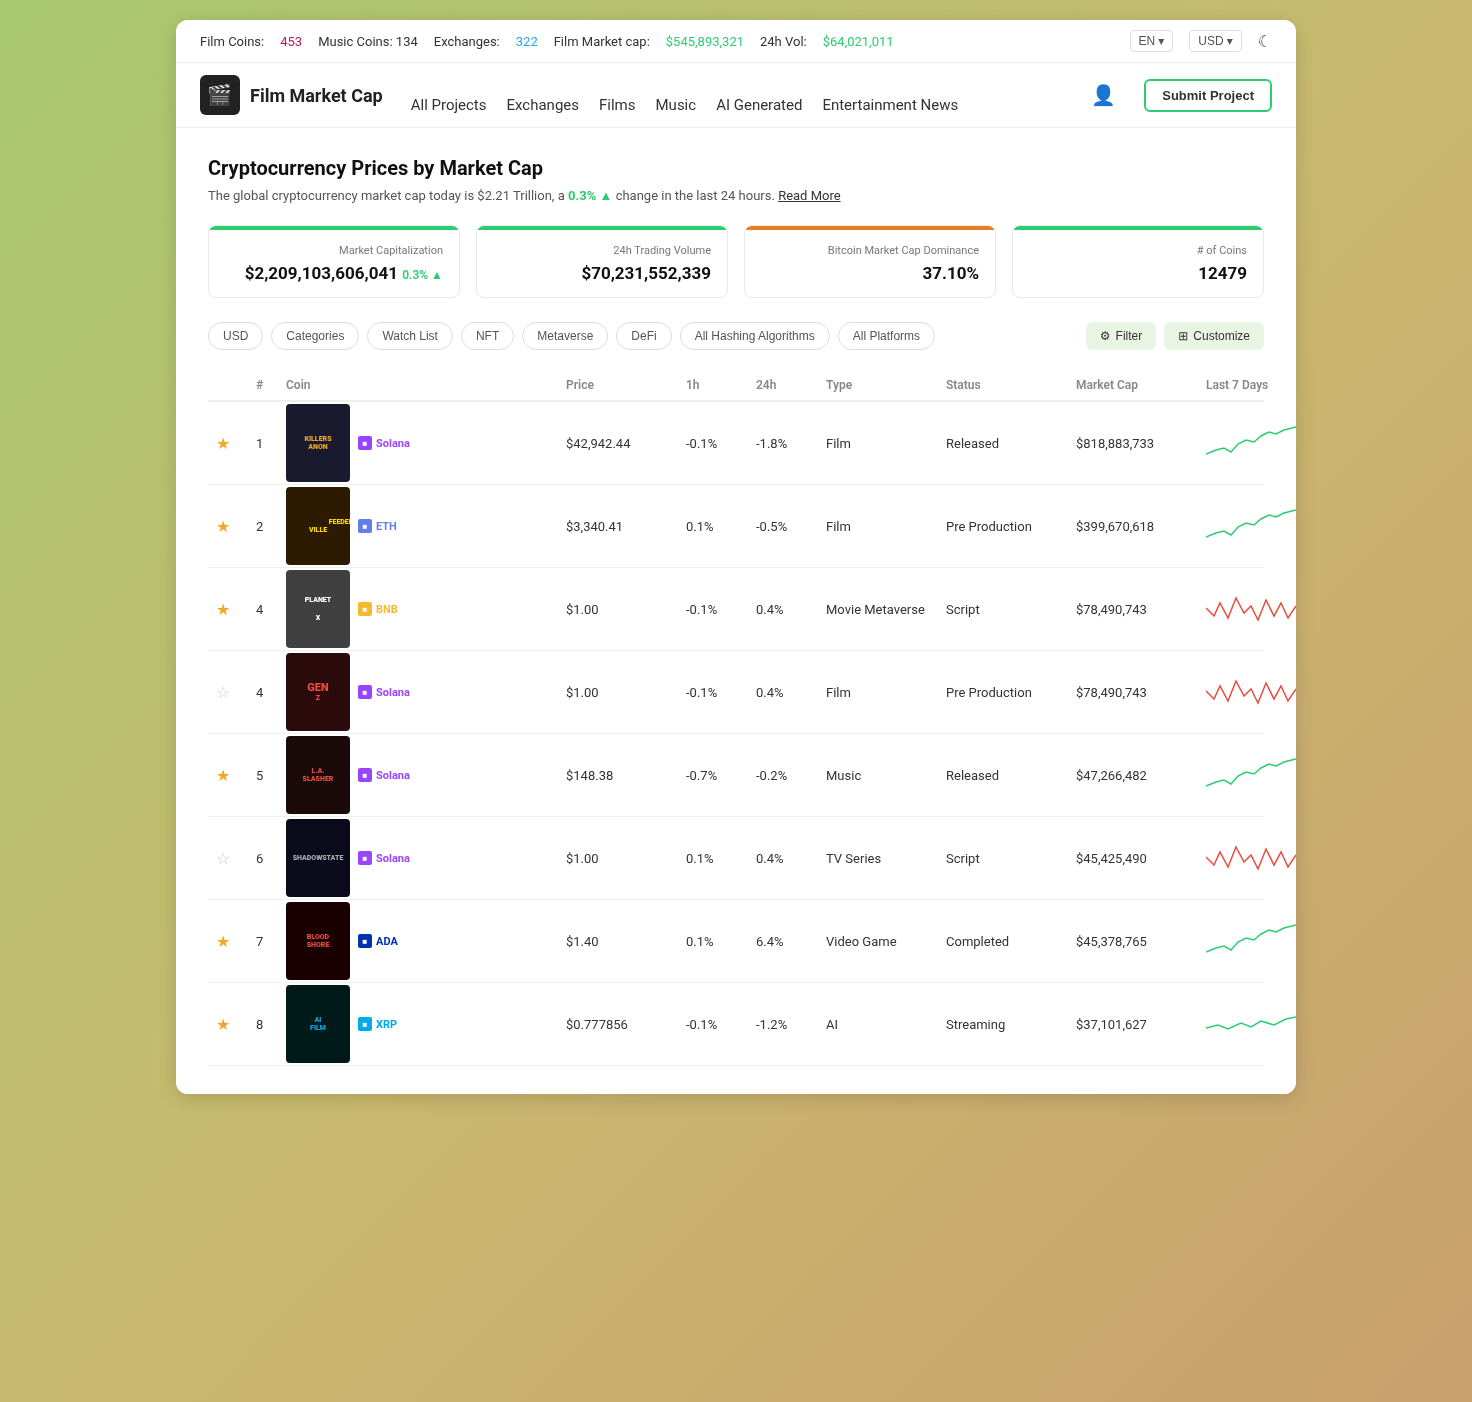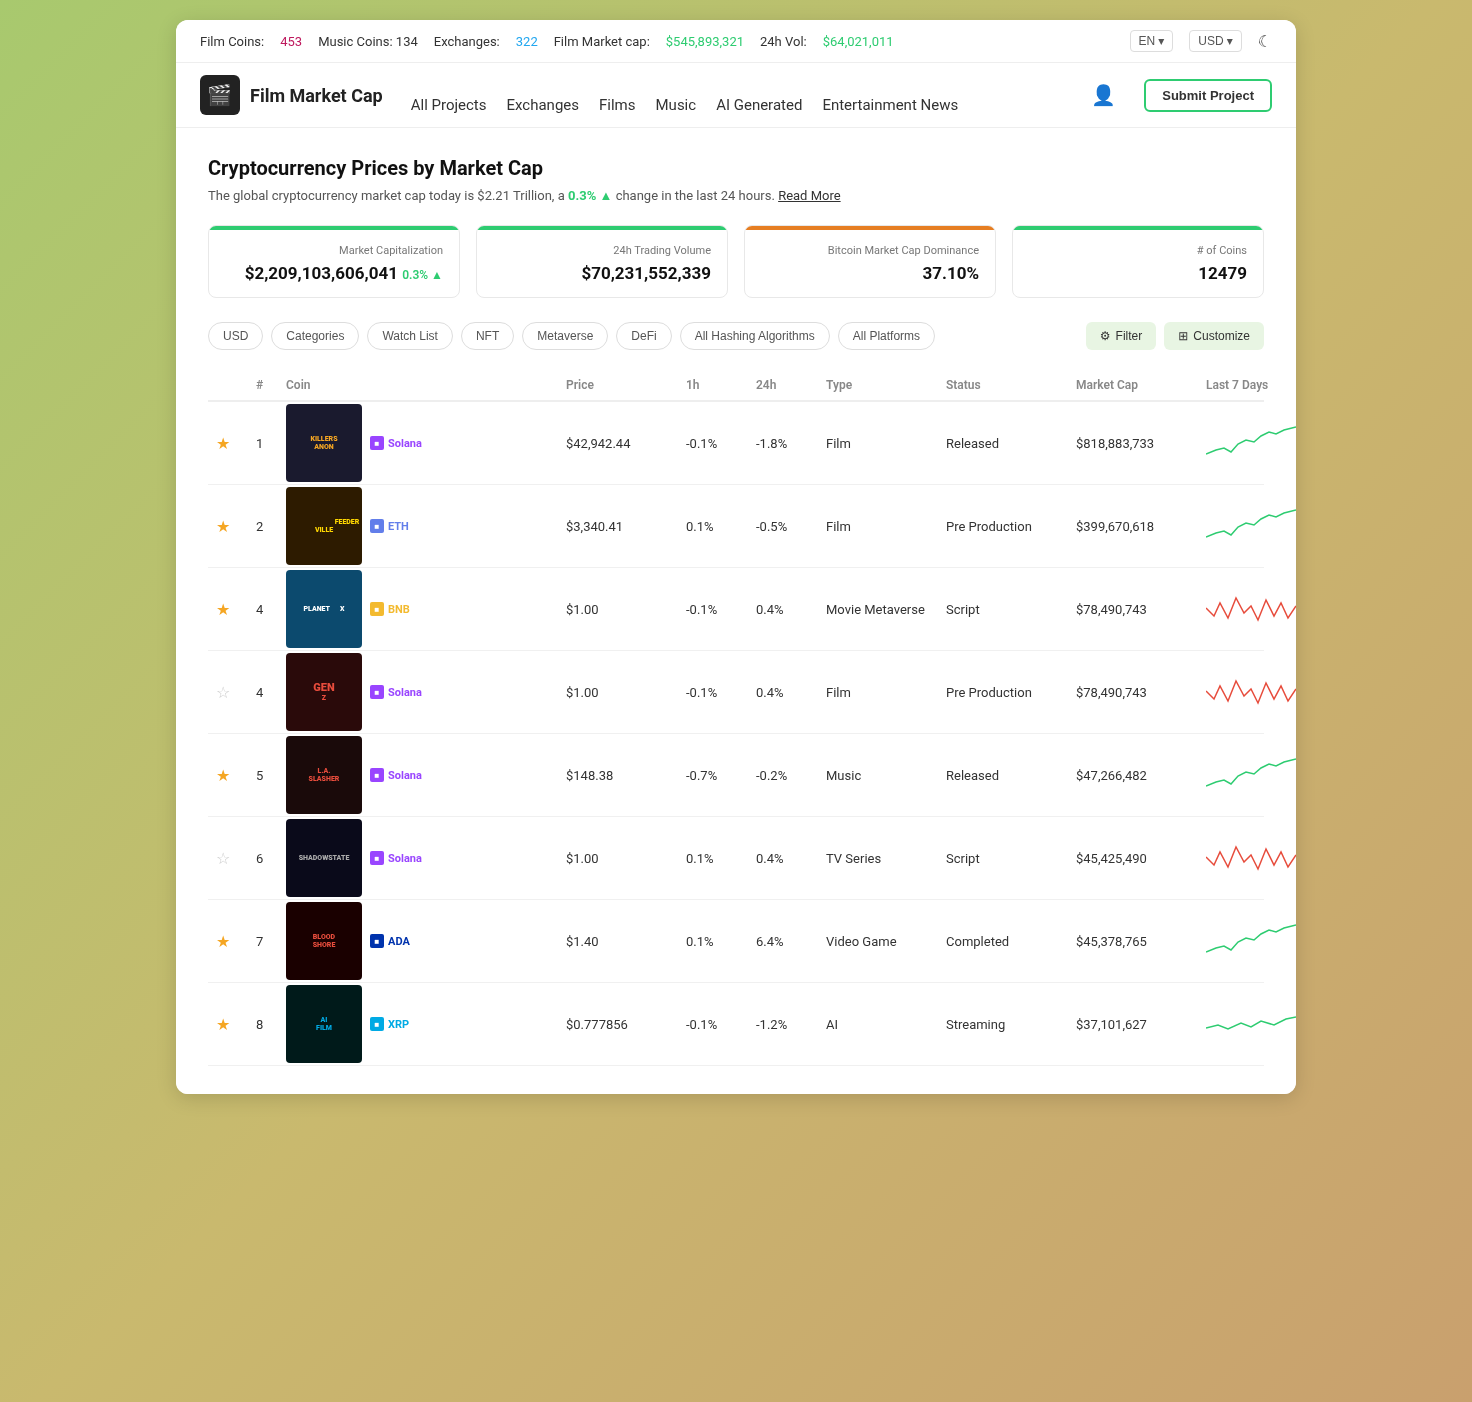--- a/index.html
+++ b/index.html
@@ -135,21 +135,21 @@
       border-bottom: 1px solid #f0f0f0;
       padding: 2px 0;
     }
     .table-row-item > div { padding: 0 8px; font-size: 13px; color: #333; }
     .star { font-size: 16px; color: #f5a623; cursor: pointer; }
     .star-empty { font-size: 16px; color: #ccc; cursor: pointer; }
     .coin-cell {
       display: flex; align-items: center; gap: 8px;
     }
     .coin-poster {
-      width: 76px; height: 78px; border-radius: 4px; overflow: hidden;
+      width: 64px; height: 78px; border-radius: 4px; overflow: hidden;
       flex-shrink: 0;
     }
     .chain-badge {
       display: inline-flex; align-items: center; gap: 4px;
       font-size: 11px; font-weight: 600;
     }
     .chain-dot {
       width: 14px; height: 14px; border-radius: 2px;
       display: inline-flex; align-items: center; justify-content: center;
       font-size: 8px; color: white; font-weight: 700;
@@ -319,21 +319,21 @@
             <div>Pre Production</div>
             <div>$399,670,618</div>
             <div><svg width="90" height="40" viewBox="0 0 90 40">
                 <polyline points="0,32 10,28 18,26 25,30 32,22 40,18 48,20 55,14 63,10 70,12 78,8 90,5" fill="none" stroke="#2ecc71" stroke-width="1.5"></polyline>
               </svg></div>
           </div>
           <div class="table-row-item">
             <div><span class="star">★</span></div>
             <div>4</div>
             <div class="coin-cell">
-              <div class="coin-poster" style="background: #0c4a6e; display: flex; flex-direction: row; align-items: center; justify-content: center; padding: 4px; gap: 10px;">
+              <div class="coin-poster" style="background: #404040; display: flex; flex-direction: column; align-items: center; justify-content: center; padding: 4px; gap: 10px;">
                 <div style="color: rgb(255, 255, 255); font-size: 7px; font-weight: 900; text-align: center; line-height: 1.2;">PLANET</div>
                 <div style="color: rgb(255, 255, 255); font-size: 7px; font-weight: 900; text-align: center; line-height: 1.2;">X</div>
               </div>
               <div class="coin-name-block">
                 <div class="chain-badge">
                   <span class="chain-dot" style="background: rgb(243, 186, 47);">■</span>
                   <span style="color: rgb(243, 186, 47); font-size: 11px; font-weight: 700;">BNB</span>
                 </div>
               </div>
             </div>

